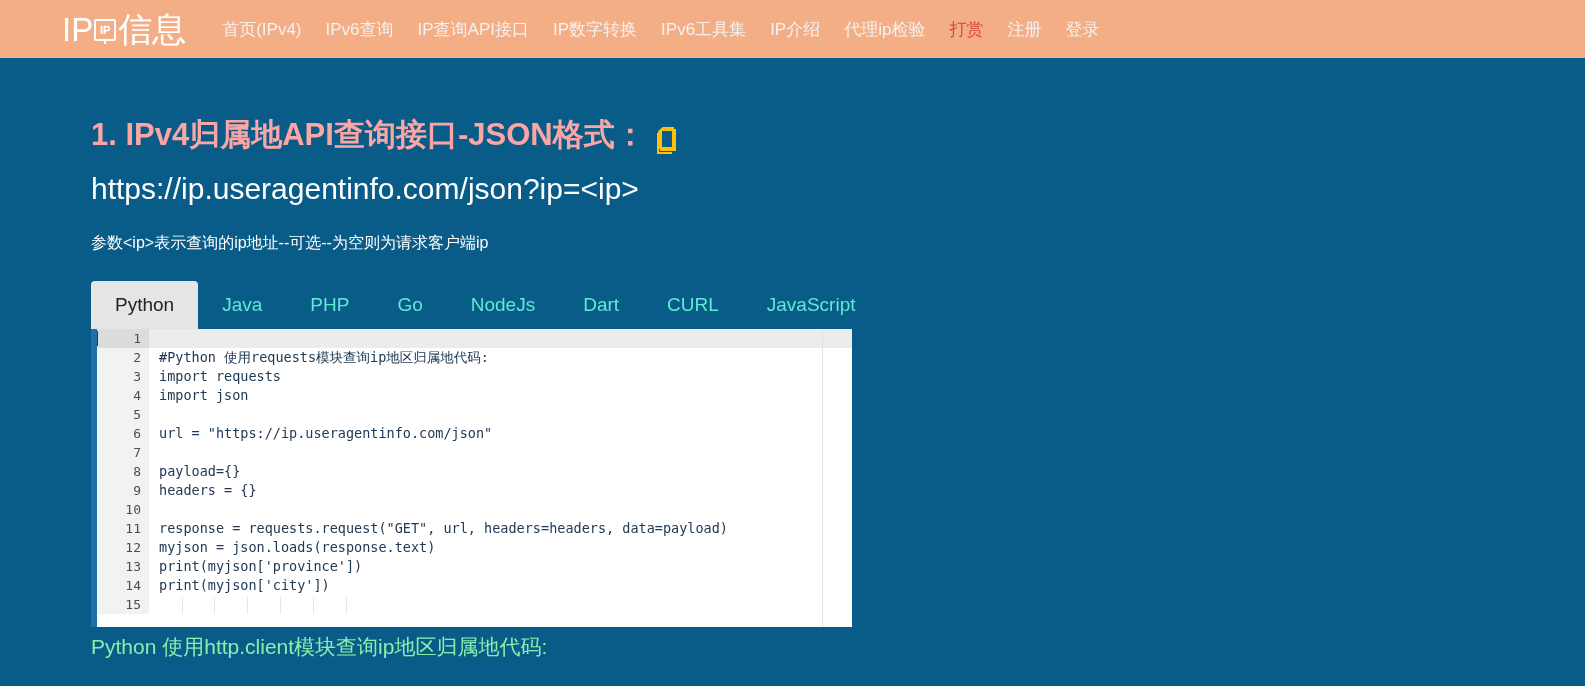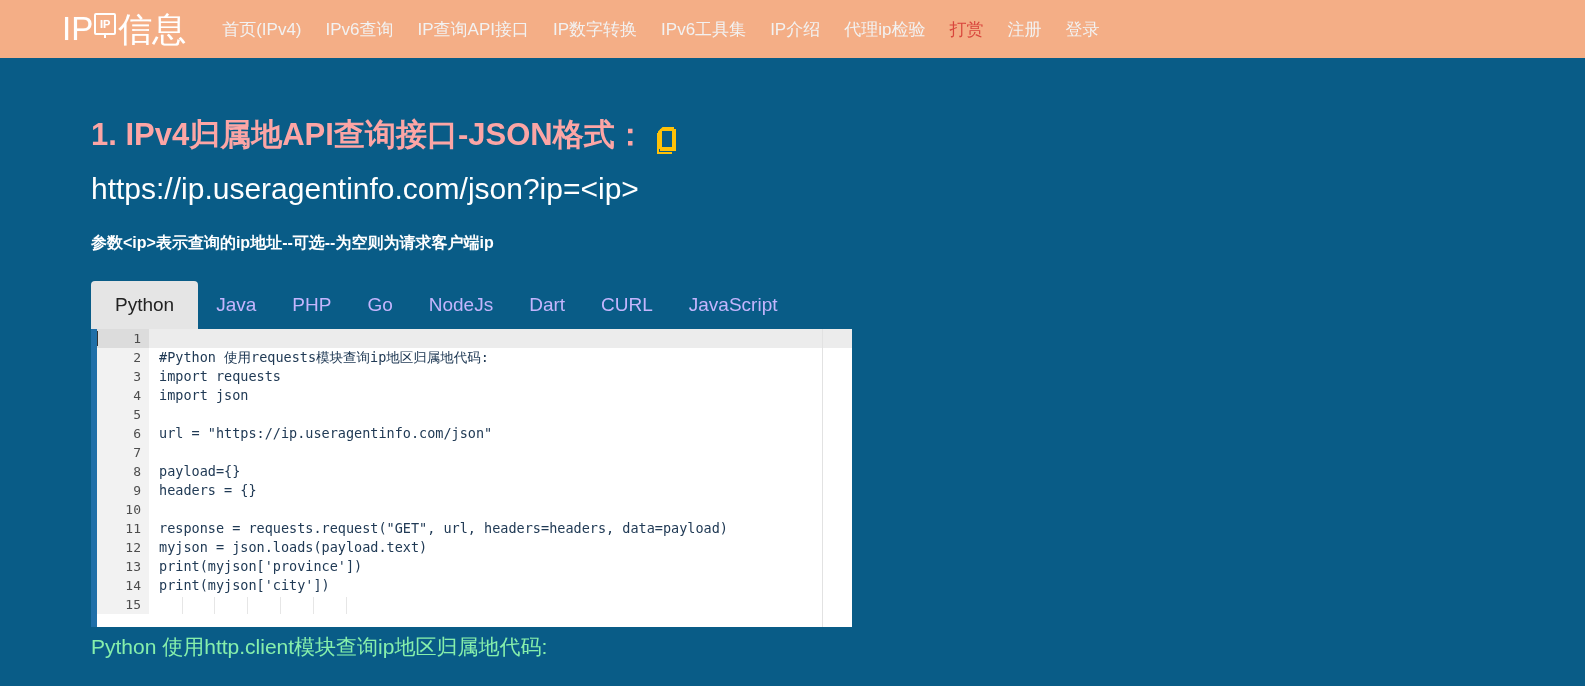--- a/index.html
+++ b/index.html
@@ -19,20 +19,21 @@
   #site-header {
     height: 58px;
     background: #F4AE86;
     display: flex;
     align-items: center;
     padding-left: 62px;
     box-sizing: border-box;
   }
   #brand {
     display: flex;
+    align-items: center;
     color: #FFFFFF;
     font-size: 33px;
     font-weight: 400;
     letter-spacing: 0px;
     line-height: 1;
     white-space: nowrap;
     margin-right: 26px;
     text-shadow: 0 0 1px rgba(255,255,255,.35);
   }
   #brand .brand-ip {
@@ -114,38 +115,38 @@
     color: #FFFFFF;
     font-size: 30px;
     font-weight: 400;
     margin: 16px 0 0 0;
     line-height: 1.2;
     white-space: nowrap;
   }
   #param-note {
     color: #FFFFFF;
     font-size: 16px;
-    font-weight: bold;
+    font-weight: normal;
     margin: 26px 0 0 0;
     line-height: 1.3;
     white-space: nowrap;
   }
 
   
   #code-tabs {
     margin-top: 27px;
     display: flex;
     align-items: flex-end;
     height: 48px;
     width: 761px;
   }
   .code-tab {
     font-size: 19px;
-    color: #c4b5fd;
-    padding: 0 18px;
+    color: #5eead4;
+    padding: 0 24px;
     height: 48px;
     line-height: 48px;
     cursor: pointer;
     white-space: nowrap;
     box-sizing: border-box;
     background: transparent;
     border: none;
     font-family: "Liberation Sans", sans-serif;
   }
   .code-tab.active {
@@ -349,21 +350,21 @@
       <div class="code-row">
         <span class="ln">10</span>
         <span class="src"></span>
       </div>
       <div class="code-row">
         <span class="ln">11</span>
         <span class="src">response = requests.request("GET", url, headers=headers, data=payload)</span>
       </div>
       <div class="code-row">
         <span class="ln">12</span>
-        <span class="src">myjson = json.loads(payload.text)</span>
+        <span class="src">myjson = json.loads(response.text)</span>
       </div>
       <div class="code-row">
         <span class="ln">13</span>
         <span class="src">print(myjson['province'])</span>
       </div>
       <div class="code-row">
         <span class="ln">14</span>
         <span class="src">print(myjson['city'])</span>
       </div>
       <div class="code-row">

